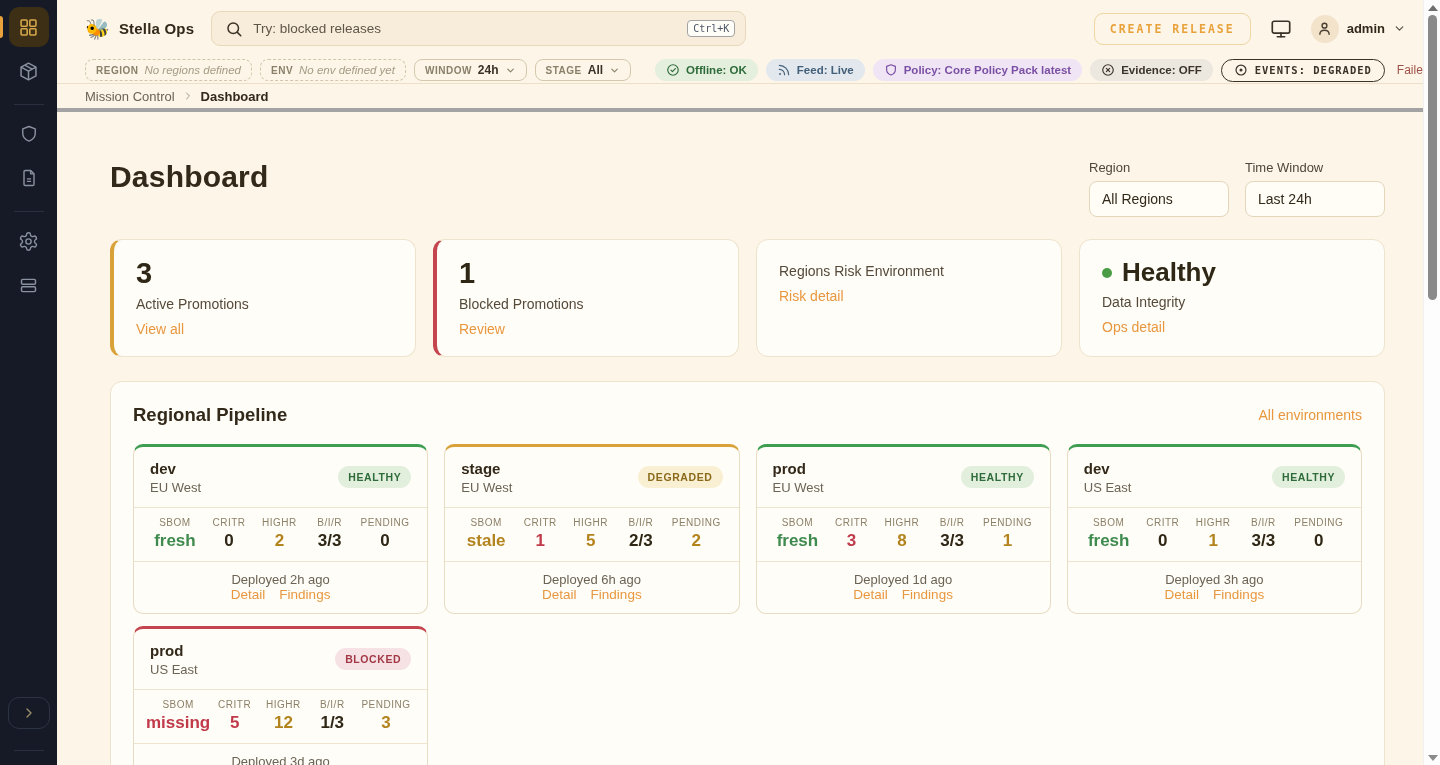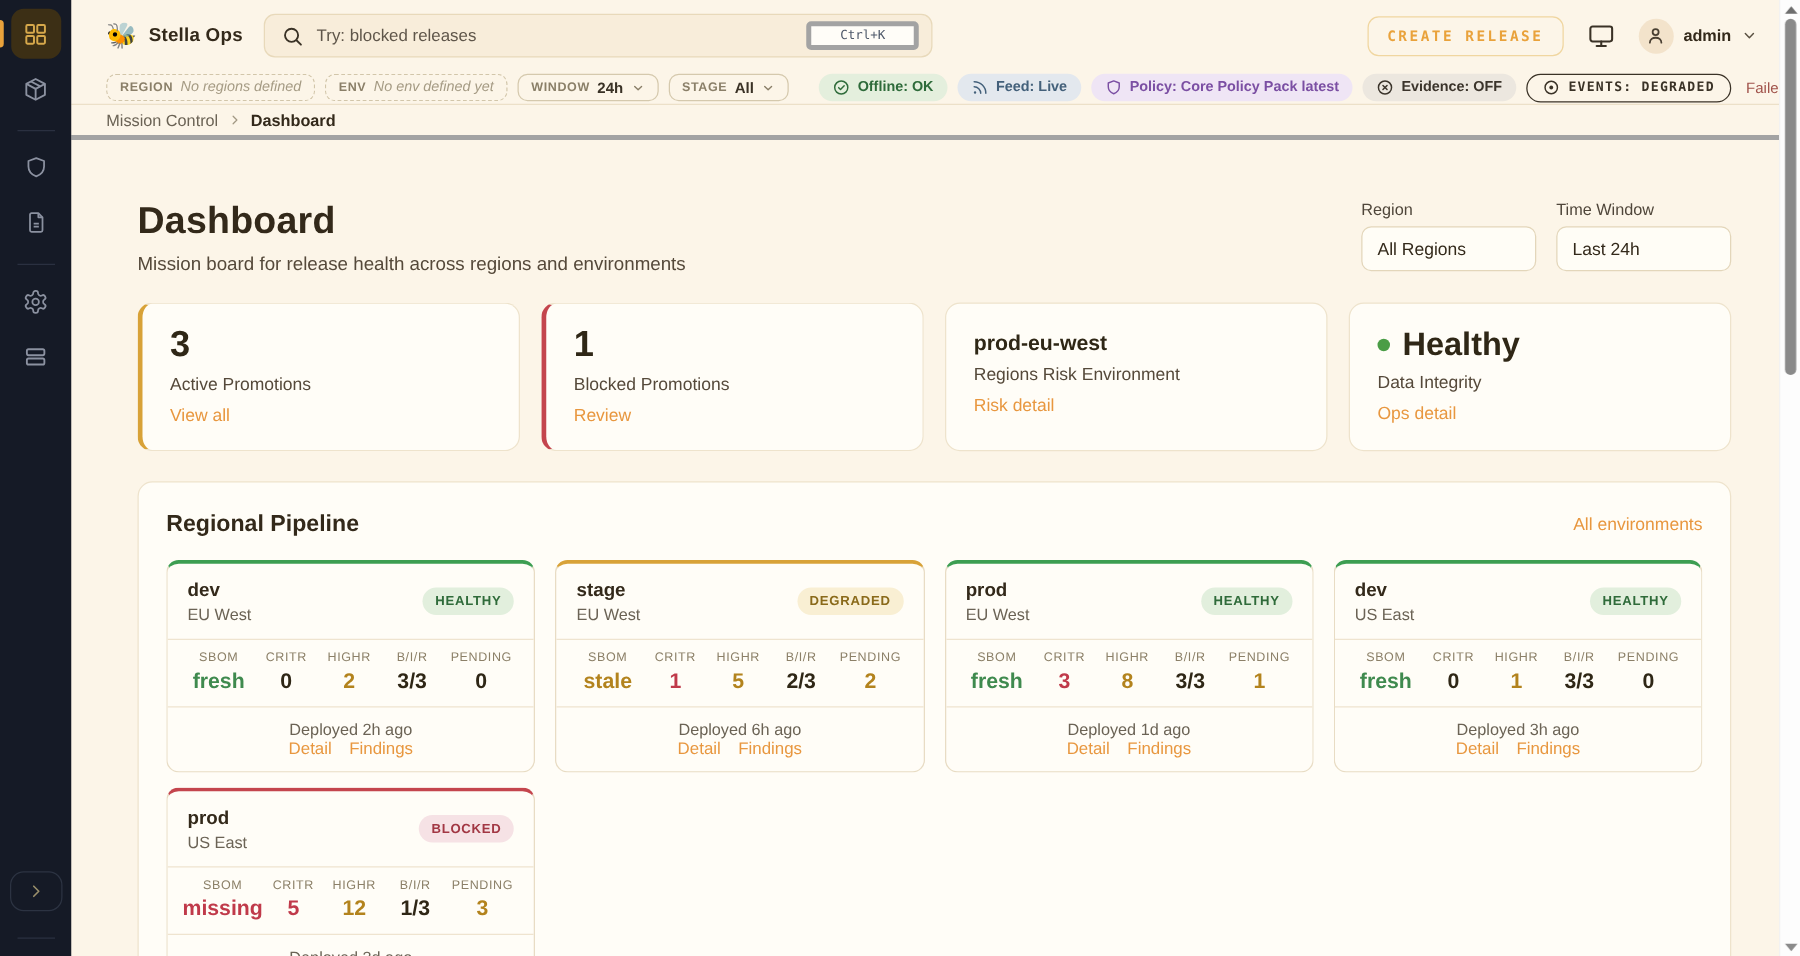--- a/index.html
+++ b/index.html
@@ -50,21 +50,21 @@
     width: 535px; height: 35px; background: #f8edda; border: 1px solid #e8d9ba;
     border-radius: 9px; display: flex; align-items: center; padding: 0 10px 0 13px; gap: 10px;
   }
   .search-box input {
     flex: 1; border: none; outline: none; background: transparent;
     font-family: "Liberation Sans", sans-serif; font-size: 13.5px; color: #4f463a;
   }
   .search-box input::placeholder { color: #5f564a; opacity: 1; }
   .kbd {
     font-family: "DejaVu Sans Mono", monospace; font-size: 10px; color: #4e5869;
-    border: 4px solid #a3a3a3; border-radius: 4px; background: #fffdf8; padding: 2px 23px;
+    border: 1px solid #a3a3a3; border-radius: 4px; background: #fffdf8; padding: 2px 5px;
   }
   .header-right { margin-left: auto; display: flex; align-items: center; gap: 19px; }
   .create-release {
     font-family: "DejaVu Sans Mono", monospace; font-size: 11.5px; font-weight: bold;
     letter-spacing: 2px; color: #e9a23b; background: transparent;
     border: 1px solid #f0d6a0; border-radius: 9px; padding: 8px 15px; cursor: pointer;
   }
   .monitor-btn { color: #3a3226; cursor: pointer; }
   .user-menu { display: flex; align-items: center; gap: 8px; cursor: pointer; }
   .avatar {
@@ -400,21 +400,20 @@
         </svg>
     </span>
     <span class="crumb-current">Dashboard</span>
   </div>
 
   <div class="content">
 
     <div class="title-row">
       <div>
         <h1 class="page-title">Dashboard</h1>
-        <p class="page-subtitle">Mission board for release health across regions and environments</p>
       </div>
       <div class="title-controls">
         <div class="control">
           <label>Region</label>
           <div class="select">
             <span>All Regions</span>
           </div>
         </div>
         <div class="control">
           <label>Time Window</label>
@@ -430,21 +429,20 @@
         <div class="stat-value-lg">3</div>
         <div class="stat-label">Active Promotions</div>
         <span class="stat-link">View all</span>
       </div>
       <div class="stat-card" data-accent="red">
         <div class="stat-value-lg">1</div>
         <div class="stat-label">Blocked Promotions</div>
         <span class="stat-link">Review</span>
       </div>
       <div class="stat-card" data-accent="none">
-        <div class="stat-value-md">prod-eu-west</div>
         <div class="stat-label">Regions Risk Environment</div>
         <span class="stat-link">Risk detail</span>
       </div>
       <div class="stat-card" data-accent="none">
         <div class="stat-value-health">
           <span class="health-dot"></span>
           <span>Healthy</span>
         </div>
         <div class="stat-label">Data Integrity</div>
         <span class="stat-link">Ops detail</span>

